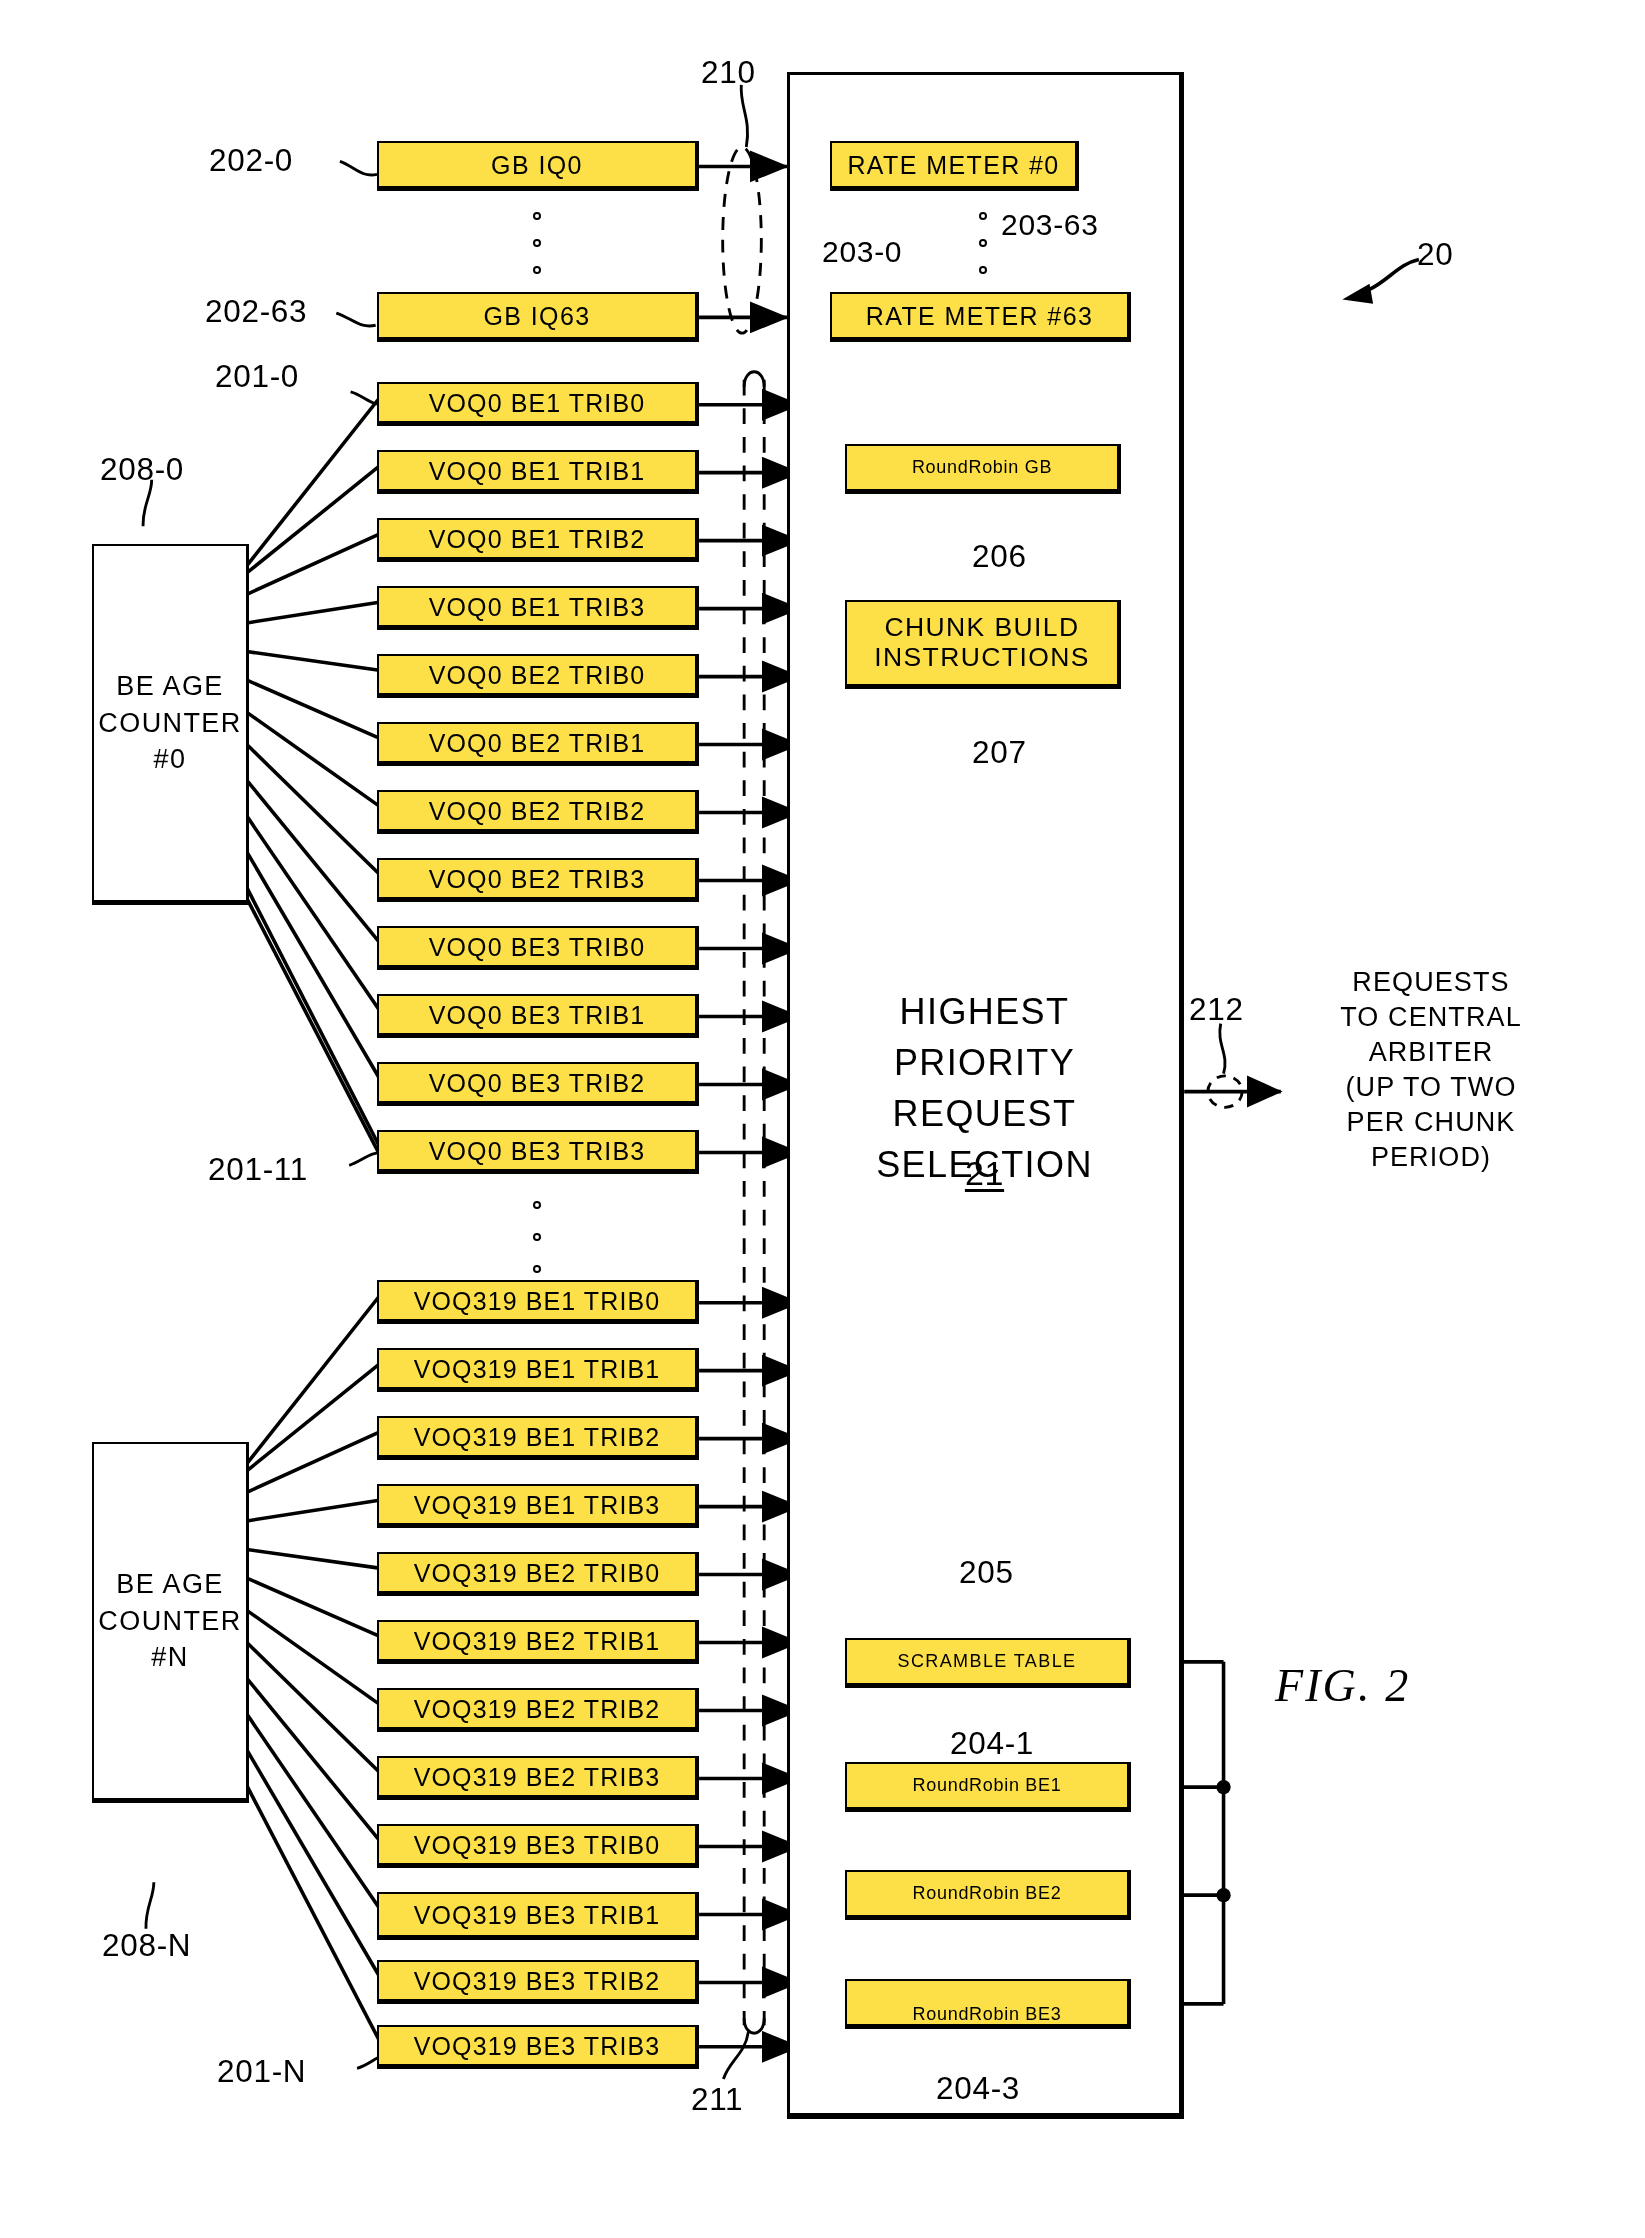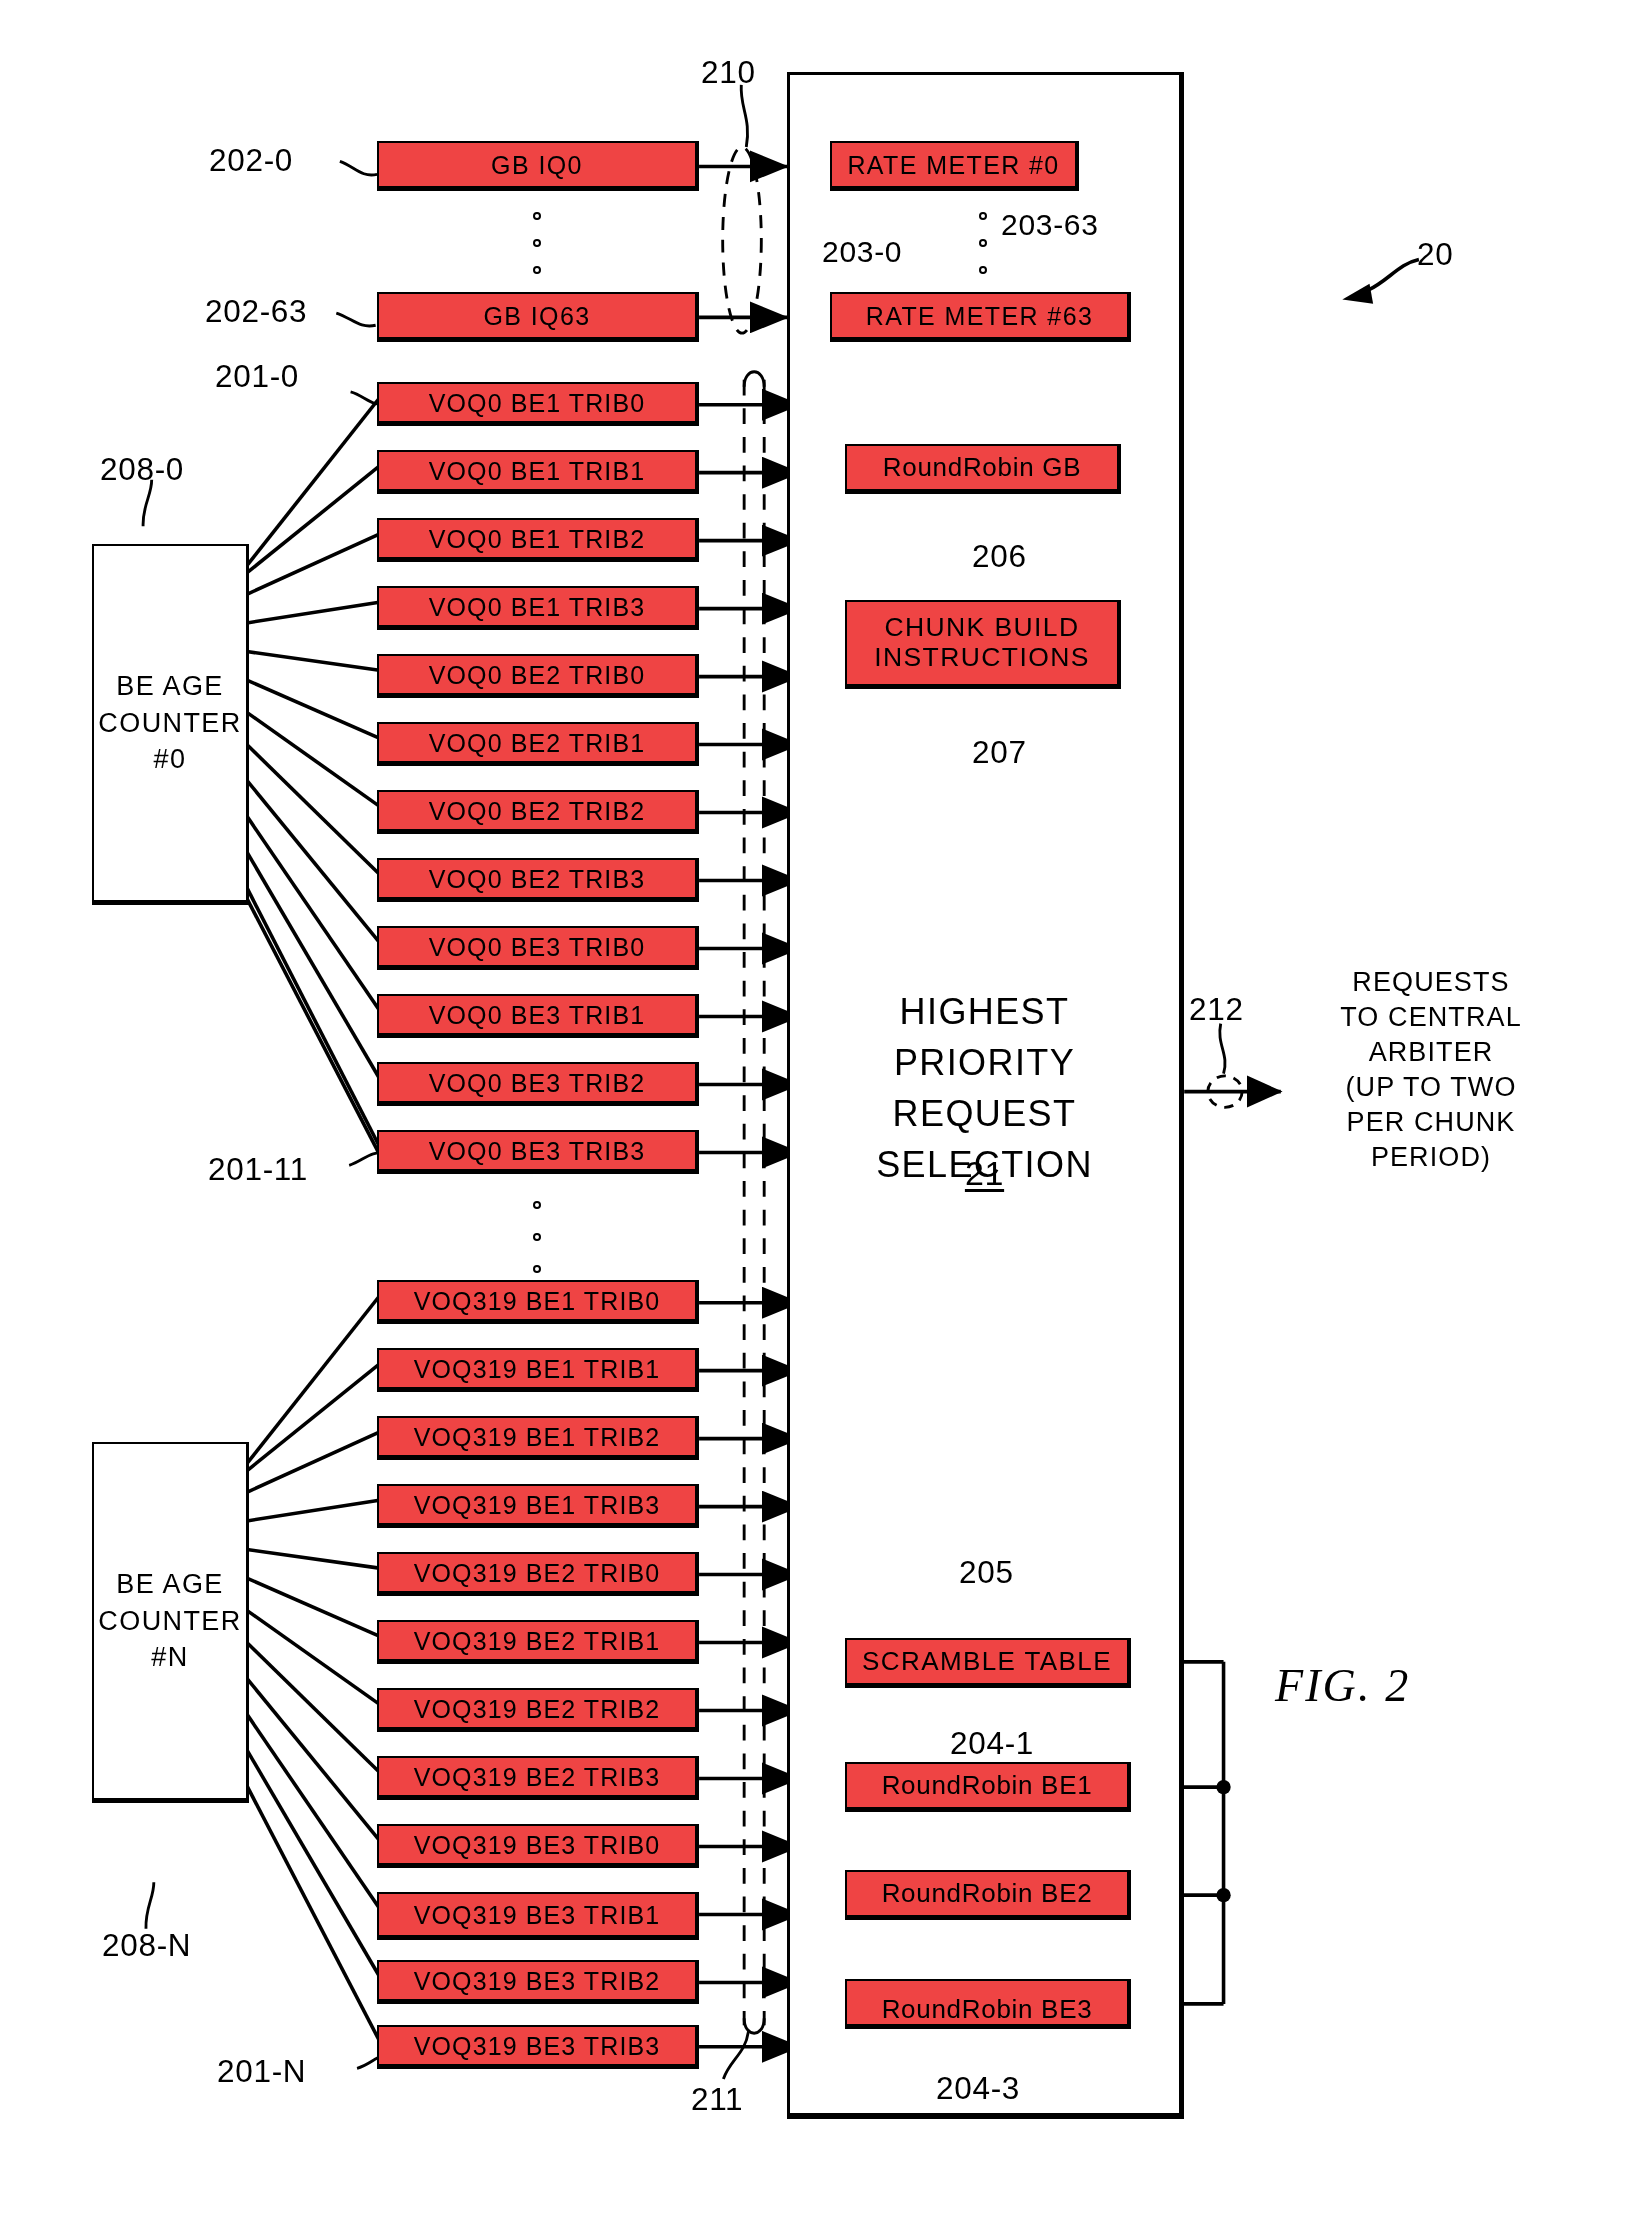--- a/index.html
+++ b/index.html
@@ -25,21 +25,21 @@
     top: 0;
     width: 1645px;
     height: 2239px;
     pointer-events: none;
   }
 
   
   .box {
     position: absolute;
     box-sizing: border-box;
-    background: #ef4444;
+    background: #fde047;
     border: 2.9px solid #000000;
     border-right-width: 4.3px;
     border-bottom-width: 5.7px;
     display: flex;
     align-items: center;
     justify-content: center;
     text-align: center;
     line-height: 1.12;
     letter-spacing: 0.4px;
   }
@@ -49,21 +49,21 @@
   }
   .gb-box {
     font-size: 25px;
     letter-spacing: 1.4px;
   }
   .rm-box {
     font-size: 25px;
     letter-spacing: 1.4px;
   }
   .rr-box {
-    font-size: 26px;
+    font-size: 18px;
     letter-spacing: 0.7px;
   }
   .big-panel {
     position: absolute;
     box-sizing: border-box;
     background: #ffffff;
     border: 3.6px solid #000000;
     border-right-width: 5px;
     border-bottom-width: 6.4px;
   }

